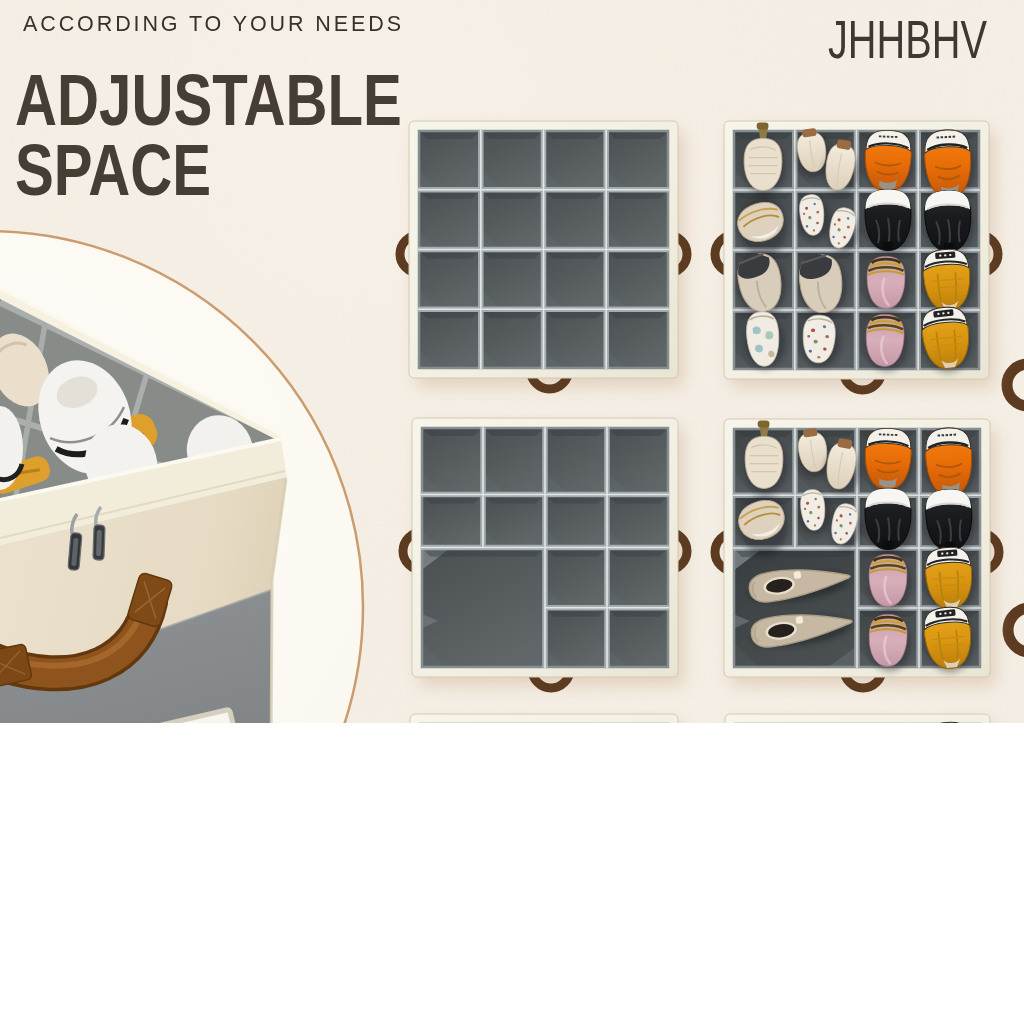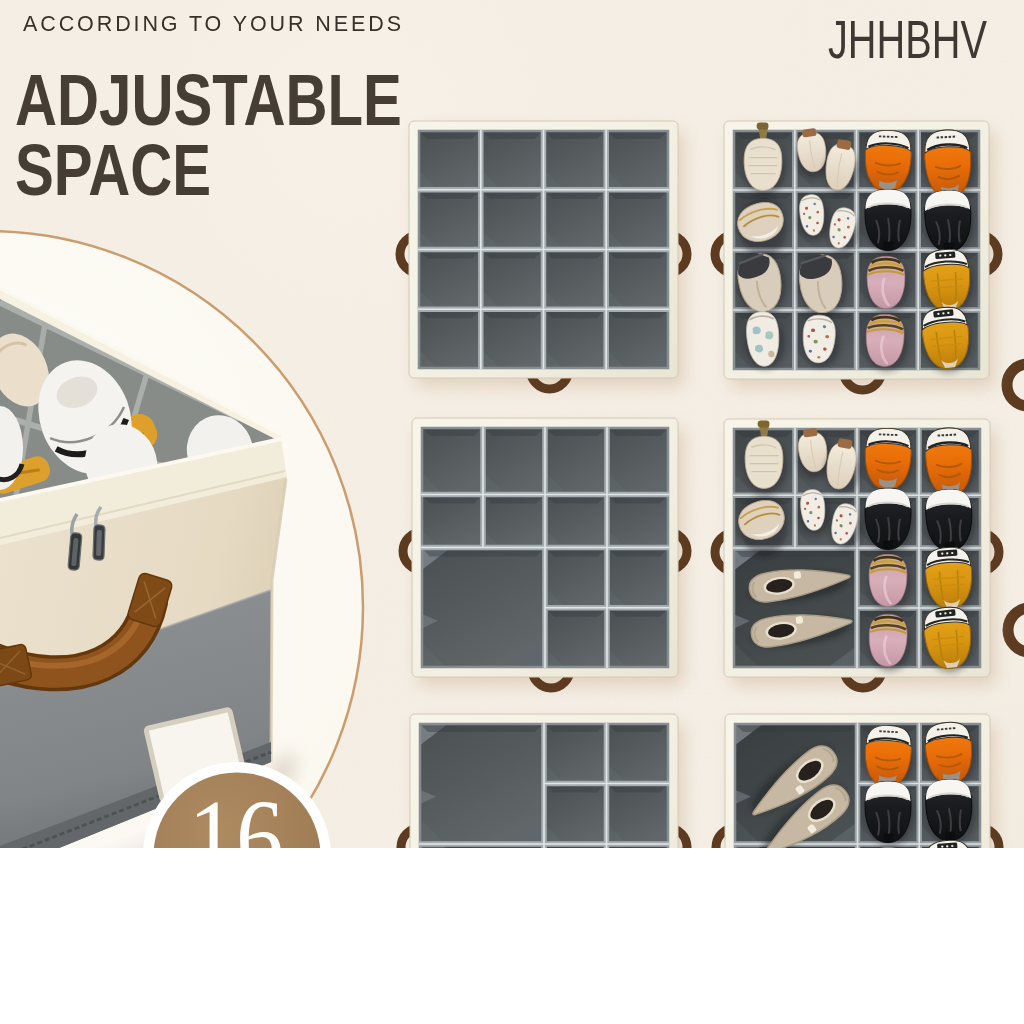--- a/index.html
+++ b/index.html
@@ -1,14 +1,14 @@
 <!DOCTYPE html>
 <html><head><meta charset="utf-8"><title>Adjustable Space</title><style>
 html,body{margin:0;padding:0;background:#fff}
-#page{position:relative;width:1024px;height:848px;overflow:hidden;font-family:"Liberation Sans",sans-serif}
+#page{position:relative;width:1024px;height:723px;overflow:hidden;font-family:"Liberation Sans",sans-serif}
 </style></head><body>
 <div id="page">
 <svg width="1024" height="1024" viewBox="0 0 1024 1024">
 <defs>
 <filter id="blur8" x="-30%" y="-30%" width="160%" height="160%">
           <feGaussianBlur stdDeviation="8"></feGaussianBlur>
         </filter>
 <filter id="blur3" x="-60%" y="-60%" width="220%" height="220%">
           <feGaussianBlur stdDeviation="3"></feGaussianBlur>
         </filter>

